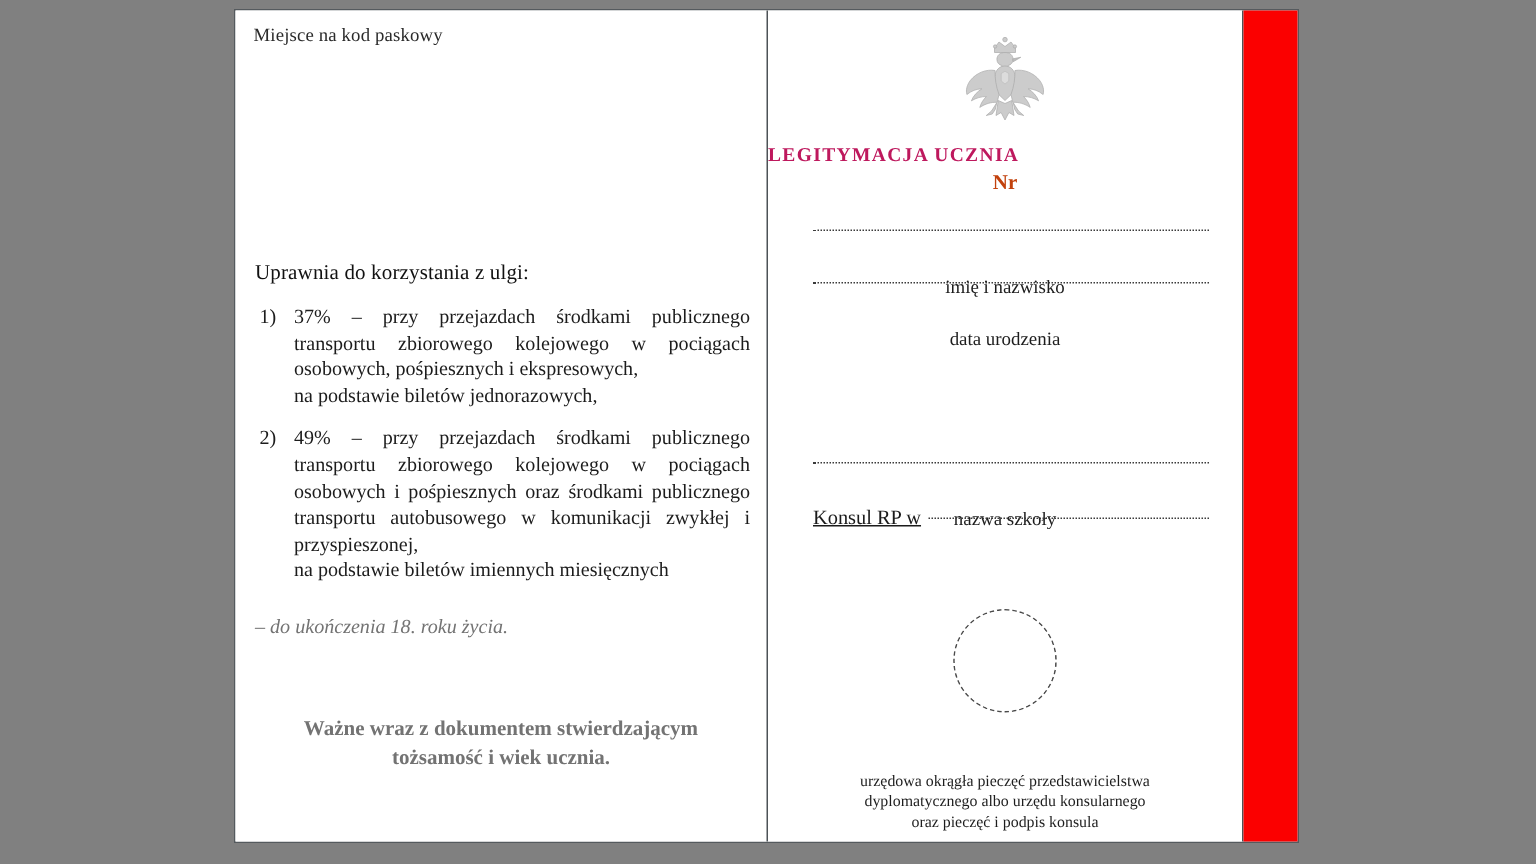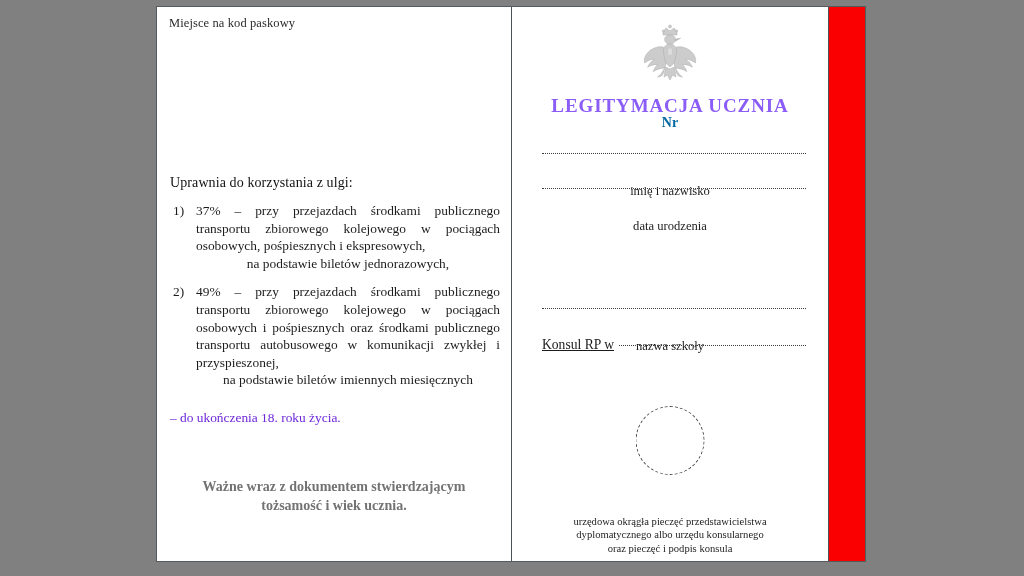--- a/index.html
+++ b/index.html
@@ -90,29 +90,30 @@
   .reduction-text {
     flex: 1 1 auto;
     font-size: 13.4px;
     color: #1c1c1c;
     line-height: 17.6px;
     text-align: justify;
     text-justify: inter-word;
   }
   .reduction-text .lastline {
     display: block;
-    text-align: center;
+    text-align: left;
   }
 
   #age-limit {
     position: absolute;
     left: 13px;
     top: 403px;
     font-size: 13.4px;
-    color: #6d28d9;
+    color: #737373;
+    font-style: italic;
   }
 
   #validity-note {
     position: absolute;
     left: 0;
     right: 0;
     top: 470px;
     text-align: center;
     font-size: 14px;
     font-weight: bold;
@@ -141,34 +142,34 @@
     transform: translateX(-50%);
     width: 62px;
     height: 68px;
     opacity: .72;
   }
 
   #doc-title {
     position: absolute;
     left: 0; right: 0;
     top: 88px;
-    text-align: center;
-    font-size: 19px;
+    text-align: left;
+    font-size: 13px;
     font-weight: bold;
     letter-spacing: .9px;
-    color: #8b5cf6;
+    color: #be185d;
   }
   #doc-number-label {
     position: absolute;
     left: 0; right: 0;
     top: 108px;
     text-align: center;
     font-size: 14px;
     font-weight: bold;
-    color: #0369a1;
+    color: #c2410c;
   }
 
   .dotted-rule {
     position: absolute;
     left: 30px;
     right: 22px;
     border-bottom: 1.6px dotted #3b3b3b;
     height: 0;
   }
 

